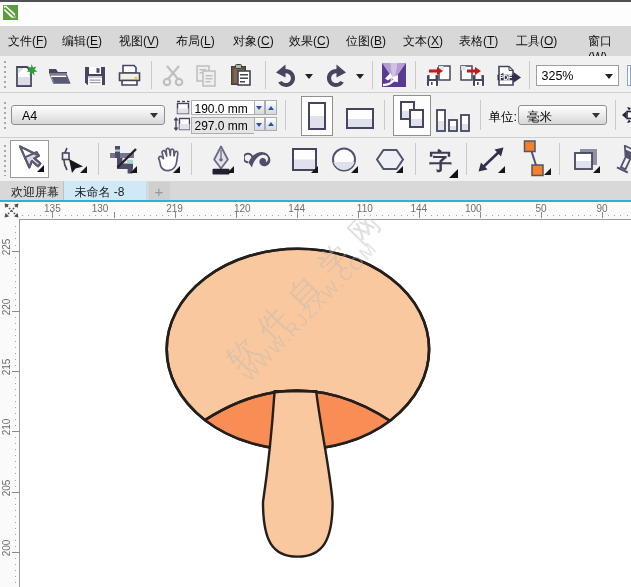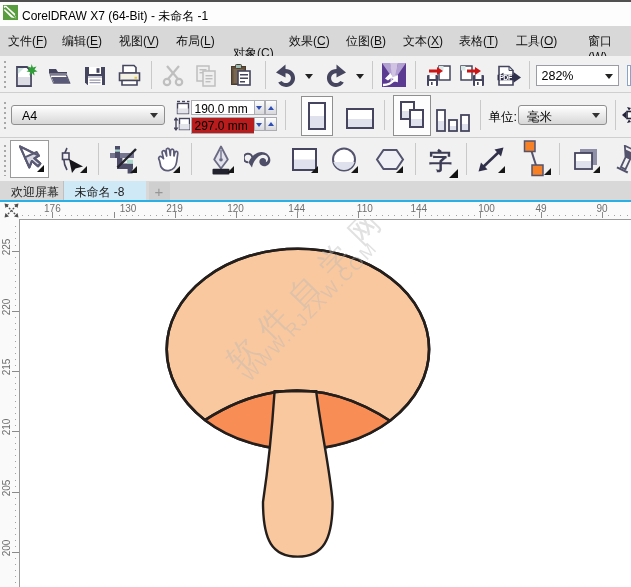--- a/index.html
+++ b/index.html
@@ -17,29 +17,28 @@
 </style></head>
 <body>
 
 <div class="abs" style="left:0;top:0;width:631px;height:26px;background:#fdfdfd;border-top:2px solid #515151">
   <svg class="abs" style="left:3px;top:3px" width="15" height="15" viewBox="0 0 15 15">
     <rect x="0" y="0" width="15" height="15" fill="#599e3e"></rect>
     <path d="M0.8 5 L3.6 2.2 L12.8 11.6 L13.2 13.2 L8.2 12.6 Z" fill="#fff"></path>
     <path d="M0.8 0.8 L3.2 0.8 L12.4 9 L11.2 10.6 L0.8 2.2 Z" fill="#fff"></path>
     <path d="M1.2 3.4 L2.6 2 L12.6 11.8 L12.9 13 L11.9 12.9 Z" fill="#599e3e"></path>
   </svg>
-  <span class="abs" style="left:22px;top:6px;font-size:12px;color:#000">CorelDRAW X7 (64-Bit) - 未命名 -1</span>
 </div>
 
 <div class="abs" style="left:0;top:26px;width:631px;height:30px;background:#d8d8d8;font-size:12px;color:#111">
 <span class="abs" style="left:8px;top:7px">文件(<span class="u">F</span>)</span>
     <span class="abs" style="left:62px;top:7px">编辑(<span class="u">E</span>)</span>
     <span class="abs" style="left:119px;top:7px">视图(<span class="u">V</span>)</span>
     <span class="abs" style="left:176px;top:7px">布局(<span class="u">L</span>)</span>
-    <span class="abs" style="left:233px;top:19px">对象(<span class="u">C</span>)</span>
+    <span class="abs" style="left:233px;top:7px">对象(<span class="u">C</span>)</span>
     <span class="abs" style="left:289px;top:7px">效果(<span class="u">C</span>)</span>
     <span class="abs" style="left:346px;top:7px">位图(<span class="u">B</span>)</span>
     <span class="abs" style="left:403px;top:7px">文本(<span class="u">X</span>)</span>
     <span class="abs" style="left:459px;top:7px">表格(<span class="u">T</span>)</span>
     <span class="abs" style="left:516px;top:7px">工具(<span class="u">O</span>)</span>
     <span class="abs" style="left:588px;top:7px">窗口(<span class="u">W</span>)</span>
 </div>
 
 <div class="abs" style="left:0;top:56px;width:631px;height:37px;background:#f1f1f1;border-bottom:1px solid #cfcfcf">
   <div class="abs grip" style="left:3px;top:4px;height:29px"></div>
@@ -141,21 +140,21 @@
   </svg>
 <svg class="abs" style="left:496.0px;top:65.0px" width="25" height="22" viewBox="0 0 25 22">
     <path d="M3 1.5 L13 1.5 L17 5.5 L17 20 L3 20 Z" fill="#fff" stroke="#45455f" stroke-width="1.6"></path>
     <path d="M13 1.5 L13 5.5 L17 5.5 Z" fill="#d7e8e6" stroke="#45455f" stroke-width="1"></path>
     <path d="M7.5 8.5 C4.5 9.5 4 13.5 6.5 15" fill="none" stroke="#45455f" stroke-width="1.5"></path>
     <path d="M1.5 9.8 L17.5 9.8 L17.5 7 L25 12.4 L17.5 17.8 L17.5 15.2 L1.5 15.2 Z" fill="#31314d"></path>
     <text x="3.2" y="15" font-size="7" font-weight="bold" fill="#fff" font-family="Liberation Sans" letter-spacing="-0.5">PDF</text>
   </svg>
 <div class="abs sep1" style="left:528.5px"></div>
 <div class="abs" style="left:535.5px;top:65.4px;width:83px;height:21px;background:#fff;border:1px solid #9c9ca4">
-      <span class="abs" style="left:5px;top:3px;font-size:12.5px;color:#000">282%</span>
+      <span class="abs" style="left:5px;top:3px;font-size:12.5px;color:#000">325%</span>
       <div class="abs" style="right:5px;top:8px;width:0;height:0;border-left:4.5px solid transparent;border-right:4.5px solid transparent;border-top:5.5px solid #222"></div>
     </div>
 <div class="abs" style="left:627px;top:65.4px;width:4px;height:21px;background:#fff;border:1px solid #8aa4c8"></div>
 
 <div class="abs" style="left:0;top:93px;width:631px;height:45px;background:#f1f1f1;border-bottom:1px solid #cfcfcf">
   <div class="abs grip" style="left:3px;top:8px;height:30px"></div>
 </div>
 <div class="abs combo" style="left:11px;top:104.6px;width:154px;height:20.5px">
       <span class="abs" style="left:10px;top:3.5px;font-size:12.5px;color:#000">A4</span>
       <div class="arr"></div>
@@ -175,21 +174,21 @@
     </svg>
 <div class="abs" style="left:190.5px;top:100.2px;width:63px;height:14.8px;background:#fff;border:1px solid #abadb3;border-right:none">
           <span class="abs" style="left:3px;top:1px;font-size:12px;color:#000">190.0 mm</span>
         </div>
 <div class="abs" style="left:253.5px;top:100.2px;width:11.5px;height:14.8px;background:linear-gradient(#fdfdfd,#d8d8dc);border:1px solid #abadb3">
               <div class="abs" style="left:1.8px;top:5px;width:0;height:0;border-left:3.5px solid transparent;border-right:3.5px solid transparent;border-top:4.5px solid #2e4db7"></div>
             </div>
 <div class="abs" style="left:265.0px;top:100.2px;width:11.5px;height:14.8px;background:linear-gradient(#fdfdfd,#d8d8dc);border:1px solid #abadb3">
               <div class="abs" style="left:1.8px;top:4.5px;width:0;height:0;border-left:3.5px solid transparent;border-right:3.5px solid transparent;border-bottom:4.5px solid #2e4db7"></div>
             </div>
-<div class="abs" style="left:190.5px;top:116.5px;width:63px;height:17px;background:#b91c1c;border:1px solid #abadb3;border-right:none">
+<div class="abs" style="left:190.5px;top:116.5px;width:63px;height:17px;background:#e5e5e5;border:1px solid #abadb3;border-right:none">
           <span class="abs" style="left:3px;top:1px;font-size:12px;color:#000">297.0 mm</span>
         </div>
 <div class="abs" style="left:253.5px;top:116.5px;width:11.5px;height:14.8px;background:linear-gradient(#fdfdfd,#d8d8dc);border:1px solid #abadb3">
               <div class="abs" style="left:1.8px;top:5px;width:0;height:0;border-left:3.5px solid transparent;border-right:3.5px solid transparent;border-top:4.5px solid #2e4db7"></div>
             </div>
 <div class="abs" style="left:265.0px;top:116.5px;width:11.5px;height:14.8px;background:linear-gradient(#fdfdfd,#d8d8dc);border:1px solid #abadb3">
               <div class="abs" style="left:1.8px;top:4.5px;width:0;height:0;border-left:3.5px solid transparent;border-right:3.5px solid transparent;border-bottom:4.5px solid #2e4db7"></div>
             </div>
 <div class="abs sep2" style="left:285px"></div>
 <div class="abs" style="left:301.3px;top:95.5px;width:31.5px;height:40px;background:#fdfdfd;border:1px solid #8f8f8f">
@@ -433,29 +432,29 @@
 <div class="abs" style="left:571.5px;top:215px;width:1px;height:1px;background:#a3a3a3"></div>
 <div class="abs" style="left:577.6px;top:215px;width:1px;height:1px;background:#a3a3a3"></div>
 <div class="abs" style="left:583.7px;top:215px;width:1px;height:1px;background:#a3a3a3"></div>
 <div class="abs" style="left:589.8px;top:215px;width:1px;height:1px;background:#a3a3a3"></div>
 <div class="abs" style="left:595.9px;top:215px;width:1px;height:1px;background:#a3a3a3"></div>
 <div class="abs" style="left:602.0px;top:211.5px;width:1px;height:6.5px;background:#8a8a8a"></div>
 <div class="abs" style="left:608.1px;top:215px;width:1px;height:1px;background:#a3a3a3"></div>
 <div class="abs" style="left:614.2px;top:215px;width:1px;height:1px;background:#a3a3a3"></div>
 <div class="abs" style="left:620.4px;top:215px;width:1px;height:1px;background:#a3a3a3"></div>
 <div class="abs" style="left:626.5px;top:215px;width:1px;height:1px;background:#a3a3a3"></div>
-<div class="abs rlab" style="left:37.4px;top:203.5px;width:30px;text-align:center">176</div>
-<div class="abs rlab" style="left:113px;top:203.5px;width:30px;text-align:center">130</div>
+<div class="abs rlab" style="left:37.4px;top:203.5px;width:30px;text-align:center">135</div>
+<div class="abs rlab" style="left:85px;top:203.5px;width:30px;text-align:center">130</div>
 <div class="abs rlab" style="left:159.5px;top:203.5px;width:30px;text-align:center">219</div>
-<div class="abs rlab" style="left:220.6px;top:203.5px;width:30px;text-align:center">120</div>
+<div class="abs rlab" style="left:220.6px;top:203.5px;width:30px;text-align:right">120</div>
 <div class="abs rlab" style="left:281.7px;top:203.5px;width:30px;text-align:center">144</div>
 <div class="abs rlab" style="left:342.8px;top:203.5px;width:30px;text-align:right">110</div>
 <div class="abs rlab" style="left:403.8px;top:203.5px;width:30px;text-align:center">144</div>
-<div class="abs rlab" style="left:464.9px;top:203.5px;width:30px;text-align:right">100</div>
-<div class="abs rlab" style="left:526.0px;top:203.5px;width:30px;text-align:center">49</div>
+<div class="abs rlab" style="left:464.9px;top:203.5px;width:30px;text-align:left">100</div>
+<div class="abs rlab" style="left:526.0px;top:203.5px;width:30px;text-align:center">50</div>
 <div class="abs rlab" style="left:587.0px;top:203.5px;width:30px;text-align:center">90</div>
 <div class="abs" style="left:15px;top:226.4px;width:1px;height:1px;background:#a3a3a3"></div>
 <div class="abs" style="left:15px;top:232.4px;width:1px;height:1px;background:#a3a3a3"></div>
 <div class="abs" style="left:15px;top:238.4px;width:1px;height:1px;background:#a3a3a3"></div>
 <div class="abs" style="left:15px;top:244.5px;width:1px;height:1px;background:#a3a3a3"></div>
 <div class="abs" style="left:12px;top:250.5px;width:6.5px;height:1px;background:#8a8a8a"></div>
 <div class="abs" style="left:15px;top:256.5px;width:1px;height:1px;background:#a3a3a3"></div>
 <div class="abs" style="left:15px;top:262.6px;width:1px;height:1px;background:#a3a3a3"></div>
 <div class="abs" style="left:15px;top:268.6px;width:1px;height:1px;background:#a3a3a3"></div>
 <div class="abs" style="left:15px;top:274.6px;width:1px;height:1px;background:#a3a3a3"></div>

